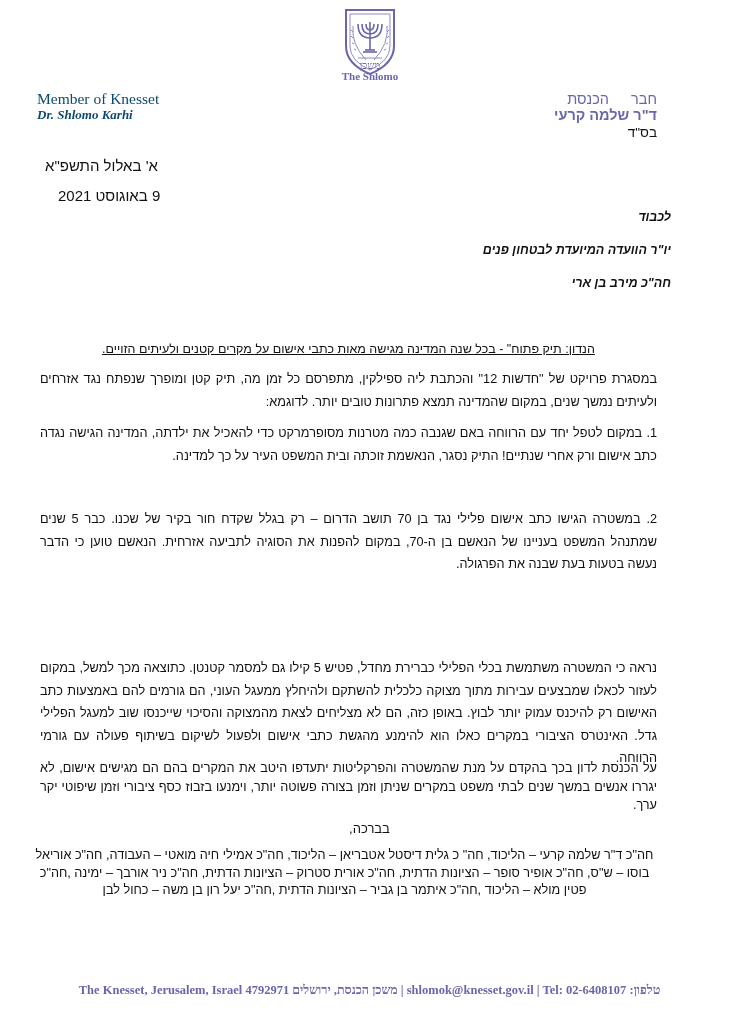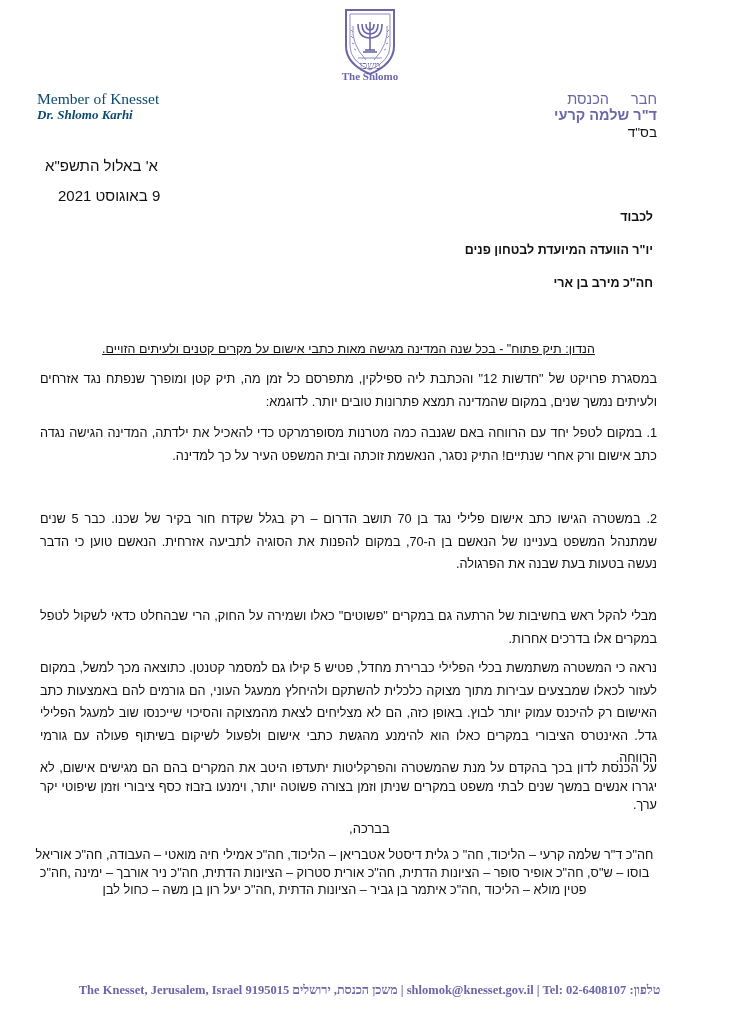--- a/index.html
+++ b/index.html
@@ -23,21 +23,21 @@
   .lh-en .role { font-size: 15.5px; line-height: 16px; }
   .lh-en .name { font-size: 13px; font-weight: bold; line-height: 16px; font-style: italic; }
   .lh-he { position: absolute; right: 82px; top: 91px; direction: rtl; text-align: right; color: #6a66a8; }
   .lh-he .role { font-size: 14.5px; line-height: 16px; word-spacing: 18px; }
   .lh-he .name { font-size: 14.5px; font-weight: bold; line-height: 16px; }
   .bsd { position: absolute; right: 82px; top: 125px; direction: rtl; font-size: 13.5px; color: #111; }
 
   .date-he { position: absolute; left: 45px; top: 157px; direction: rtl; font-size: 15px; }
   .date-greg { position: absolute; left: 45px; top: 187px; direction: rtl; font-size: 15px; margin-left: 13px; }
 
-  .addr { position: absolute; right: 86px; direction: rtl; font-weight: bold; font-size: 12.5px; }
+  .addr { position: absolute; right: 68px; direction: rtl; font-weight: bold; font-size: 12.5px; font-style: italic; }
 
   .subject {
     position: absolute; left: 40px; right: 82px; top: 342px; direction: rtl; text-align: center;
     font-size: 12.5px; text-decoration: underline; color: #111;
   }
   .para {
     position: absolute; left: 40px; right: 82px; direction: rtl; text-align: justify;
     font-size: 12.7px; line-height: 22.5px; color: #111;
     text-align-last: right;
   }
@@ -95,29 +95,28 @@
 
   <div class="addr" style="top:210px">לכבוד</div>
   <div class="addr" style="top:243px">יו"ר הוועדה המיועדת לבטחון פנים</div>
   <div class="addr" style="top:276px">חה"כ מירב בן ארי</div>
 
   <div class="subject">הנדון: תיק פתוח" - בכל שנה המדינה מגישה מאות כתבי אישום על מקרים קטנים ולעיתים הזויים.</div>
 
   <div class="para" style="top:368px">במסגרת פרויקט של "חדשות 12" והכתבת ליה ספילקין, מתפרסם כל זמן מה, תיק קטן ומופרך שנפתח נגד אזרחים ולעיתים נמשך שנים, במקום שהמדינה תמצא פתרונות טובים יותר. לדוגמא:</div>
   <div class="para" style="top:422px">1. במקום לטפל יחד עם הרווחה באם שגנבה כמה מטרנות מסופרמרקט כדי להאכיל את ילדתה, המדינה הגישה נגדה כתב אישום ורק אחרי שנתיים! התיק נסגר, הנאשמת זוכתה ובית המשפט העיר על כך למדינה.</div>
   <div class="para" style="top:508px">2. במשטרה הגישו כתב אישום פלילי נגד בן 70 תושב הדרום – רק בגלל שקדח חור בקיר של שכנו. כבר 5 שנים שמתנהל המשפט בעניינו של הנאשם בן ה-70, במקום להפנות את הסוגיה לתביעה אזרחית. הנאשם טוען כי הדבר נעשה בטעות בעת שבנה את הפרגולה.</div>
-  <div class="para" style="top:605px">מבלי להקל ראש בחשיבות של הרתעה גם במקרים "פשוטים" כאלו ושמירה על החוק, הרי שבהחלט כדאי לשקול לטפל במקרים אלו בדרכים אחרות.</div>
   <div class="para" style="top:657px">נראה כי המשטרה משתמשת בכלי הפלילי כברירת מחדל, פטיש 5 קילו גם למסמר קטנטן. כתוצאה מכך למשל, במקום לעזור לכאלו שמבצעים עבירות מתוך מצוקה כלכלית להשתקם ולהיחלץ ממעגל העוני, הם גורמים להם באמצעות כתב האישום רק להיכנס עמוק יותר לבוץ. באופן כזה, הם לא מצליחים לצאת מהמצוקה והסיכוי שייכנסו שוב למעגל הפלילי גדל. האינטרס הציבורי במקרים כאלו הוא להימנע מהגשת כתבי אישום ולפעול לשיקום בשיתוף פעולה עם גורמי הרווחה.</div>
   <div class="para tight" style="top:759px">על הכנסת לדון בכך בהקדם על מנת שהמשטרה והפרקליטות יתעדפו היטב את המקרים בהם הם מגישים אישום, לא יגררו אנשים במשך שנים לבתי משפט במקרים שניתן וזמן בצורה פשוטה יותר, וימנעו בזבוז כסף ציבורי וזמן שיפוטי יקר ערך.</div>
 
   <div class="closing">בברכה,</div>
   <div class="signers">חה"כ ד"ר שלמה קרעי – הליכוד, חה" כ גלית דיסטל אטבריאן – הליכוד, חה"כ אמילי חיה מואטי – העבודה, חה"כ אוריאל בוסו – ש"ס, חה"כ אופיר סופר – הציונות הדתית, חה"כ אורית סטרוק – הציונות הדתית, חה"כ ניר אורבך – ימינה ,חה"כ פטין מולא – הליכוד ,חה"כ איתמר בן גביר – הציונות הדתית ,חה"כ יעל רון בן משה – כחול לבן</div>
 
   <div class="footer">
-    <span>The Knesset, Jerusalem, Israel 9195015</span>
+    <span>The Knesset, Jerusalem, Israel 4792971</span>
     <span dir="rtl">משכן הכנסת, ירושלים</span>
     <span>|</span>
     <span>shlomok@knesset.gov.il</span>
     <span>|</span>
     <span>Tel: 02-6408107</span>
     <span dir="rtl">טלפון:</span>
   </div>
 </div>
 
 </body></html>

